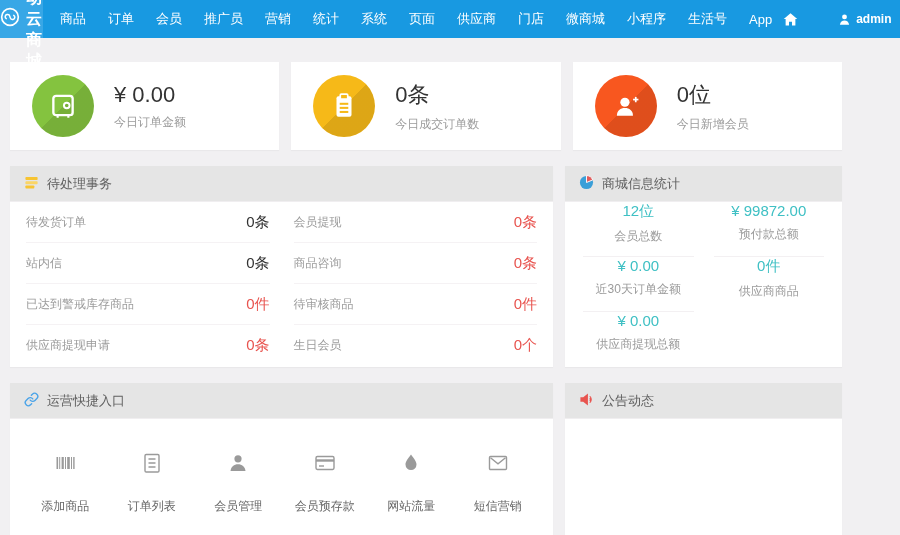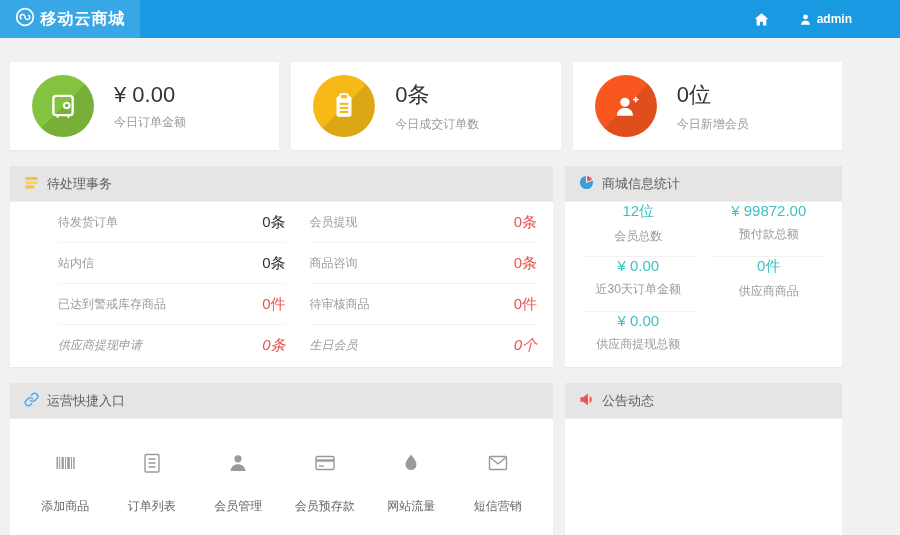--- a/index.html
+++ b/index.html
@@ -4,44 +4,44 @@
 <style>
   * { box-sizing: border-box; margin: 0; padding: 0; }
   html, body { width: 900px; height: 535px; overflow: hidden; }
   body { background: #f1f0f2; font-family: "Liberation Sans", sans-serif; }
 
   
   .topbar { height: 38px; background: #1899e1; display: flex; align-items: stretch; color: #fff; }
   .logo { width: 140px; background: #38a7e6; display: flex; align-items: center; justify-content: center; gap: 6px; font-size: 16px; font-weight: bold; letter-spacing: 1px; cursor: pointer; }
   .nav { display: flex; align-items: center; margin-left: 6px; }
   .nav .nav-item { padding: 0 11px; font-size: 13px; cursor: pointer; white-space: nowrap; }
-  .topbar-right { margin-left: auto; margin-right: 48px; display: flex; align-items: center; gap: 30px; }
+  .topbar-right { margin-left: auto; margin-right: 48px; display: flex; align-items: center; gap: 40px; }
   .home-btn { display: flex; align-items: center; cursor: pointer; }
   .user { display: flex; align-items: center; gap: 5px; font-size: 12px; font-weight: bold; cursor: pointer; }
 
   
   .content { margin-left: 10px; width: 832px; }
   .cards { display: grid; grid-template-columns: 1fr 1fr 1fr; gap: 12px; margin-top: 24px; }
   .row2, .row3 { display: grid; grid-template-columns: 543px 277px; gap: 12px; margin-top: 16px; }
 
   .panel { background: #fff; box-shadow: 0 1px 1px rgba(0,0,0,0.03); }
   .panel-header { height: 36px; display: flex; align-items: center; gap: 8px; padding: 0 14px; border-bottom: 1px solid #f0eef0; background: #e5e5e5; font-size: 13px; color: #5f5f5f; }
 
   
   .card { background: #fff; height: 88px; display: flex; align-items: center; padding-left: 22px; gap: 20px; box-shadow: 0 1px 1px rgba(0,0,0,0.03); }
   .circle { width: 62px; height: 62px; border-radius: 50%; position: relative; display: flex; align-items: center; justify-content: center; overflow: hidden; flex: 0 0 auto; }
   .circle::after { content: ""; position: absolute; inset: 0; border-radius: 50%; background: linear-gradient(135deg, transparent 50%, rgba(0,0,0,0.10) 50%); }
   .circle svg { position: relative; z-index: 1; }
   .card-value { font-size: 22px; color: #333; margin-bottom: 6px; }
   .card-label { font-size: 12px; color: #9b9b9b; }
 
   
-  .pending-body { display: grid; grid-template-columns: 1fr 1fr; column-gap: 24px; padding: 0 16px; margin-left: 32px; }
+  .pending-body { display: grid; grid-template-columns: 1fr 1fr; column-gap: 24px; padding: 0 16px; }
   .p-cell { height: 41px; display: flex; align-items: center; justify-content: space-between; border-bottom: 1px solid #f5f2f4; cursor: pointer; }
-  .p-cell.no-border { border-bottom: none; font-style: italic; }
+  .p-cell.no-border { border-bottom: none; }
   .p-label { font-size: 12px; color: #9b9b9b; }
   .p-value { font-size: 15px; }
 
   
   .stats-body { display: grid; grid-template-columns: 1fr 1fr; padding: 0 8px; }
   .s-cell { height: 55px; margin: 0 10px; display: flex; flex-direction: column; align-items: center; justify-content: flex-start; gap: 7px; border-bottom: 1px solid #f3f0f2; }
   .s-cell.no-border { border-bottom: none; }
   .s-value { font-size: 15px; }
   .s-label { font-size: 12px; color: #9b9b9b; }
 
@@ -59,20 +59,36 @@
 <header class="topbar">
   <div class="logo">
     <span>
       <svg width="20" height="20" viewBox="0 0 24 24">
           <circle cx="12" cy="12" r="10" fill="none" stroke="#fff" stroke-width="2"></circle>
           <path d="M7.5 14c-2-1.3-1.6-4.3.8-4.9 1.7-.4 3.1.5 3.5 2.1l.4 1.6c.4 1.6 1.8 2.5 3.5 2.1 2.4-.6 2.8-3.6.8-4.9" fill="none" stroke="#fff" stroke-width="1.8" stroke-linecap="round"></path>
         </svg>
     </span>
     <span>移动云商城</span>
   </div>
+  <nav class="nav">
+    <span class="nav-item">商品</span>
+    <span class="nav-item">订单</span>
+    <span class="nav-item">会员</span>
+    <span class="nav-item">推广员</span>
+    <span class="nav-item">营销</span>
+    <span class="nav-item">统计</span>
+    <span class="nav-item">系统</span>
+    <span class="nav-item">页面</span>
+    <span class="nav-item">供应商</span>
+    <span class="nav-item">门店</span>
+    <span class="nav-item">微商城</span>
+    <span class="nav-item">小程序</span>
+    <span class="nav-item">生活号</span>
+    <span class="nav-item">App</span>
+  </nav>
   <div class="topbar-right">
     <span class="home-btn">
       <svg width="15" height="15" viewBox="0 0 16 16">
           <path d="M8 1.2l7.2 6.3h-2V14.5h-3.6v-4H6.4v4H2.8V7.5h-2z" fill="#fff"></path>
         </svg>
     </span>
     <span class="user">
       <svg width="13" height="13" viewBox="0 0 16 16">
           <circle cx="8" cy="4.8" r="3" fill="#fff"></circle>
           <path d="M2.3 14.5c.4-3.6 2.9-5.3 5.7-5.3s5.3 1.7 5.7 5.3z" fill="#fff"></path>

